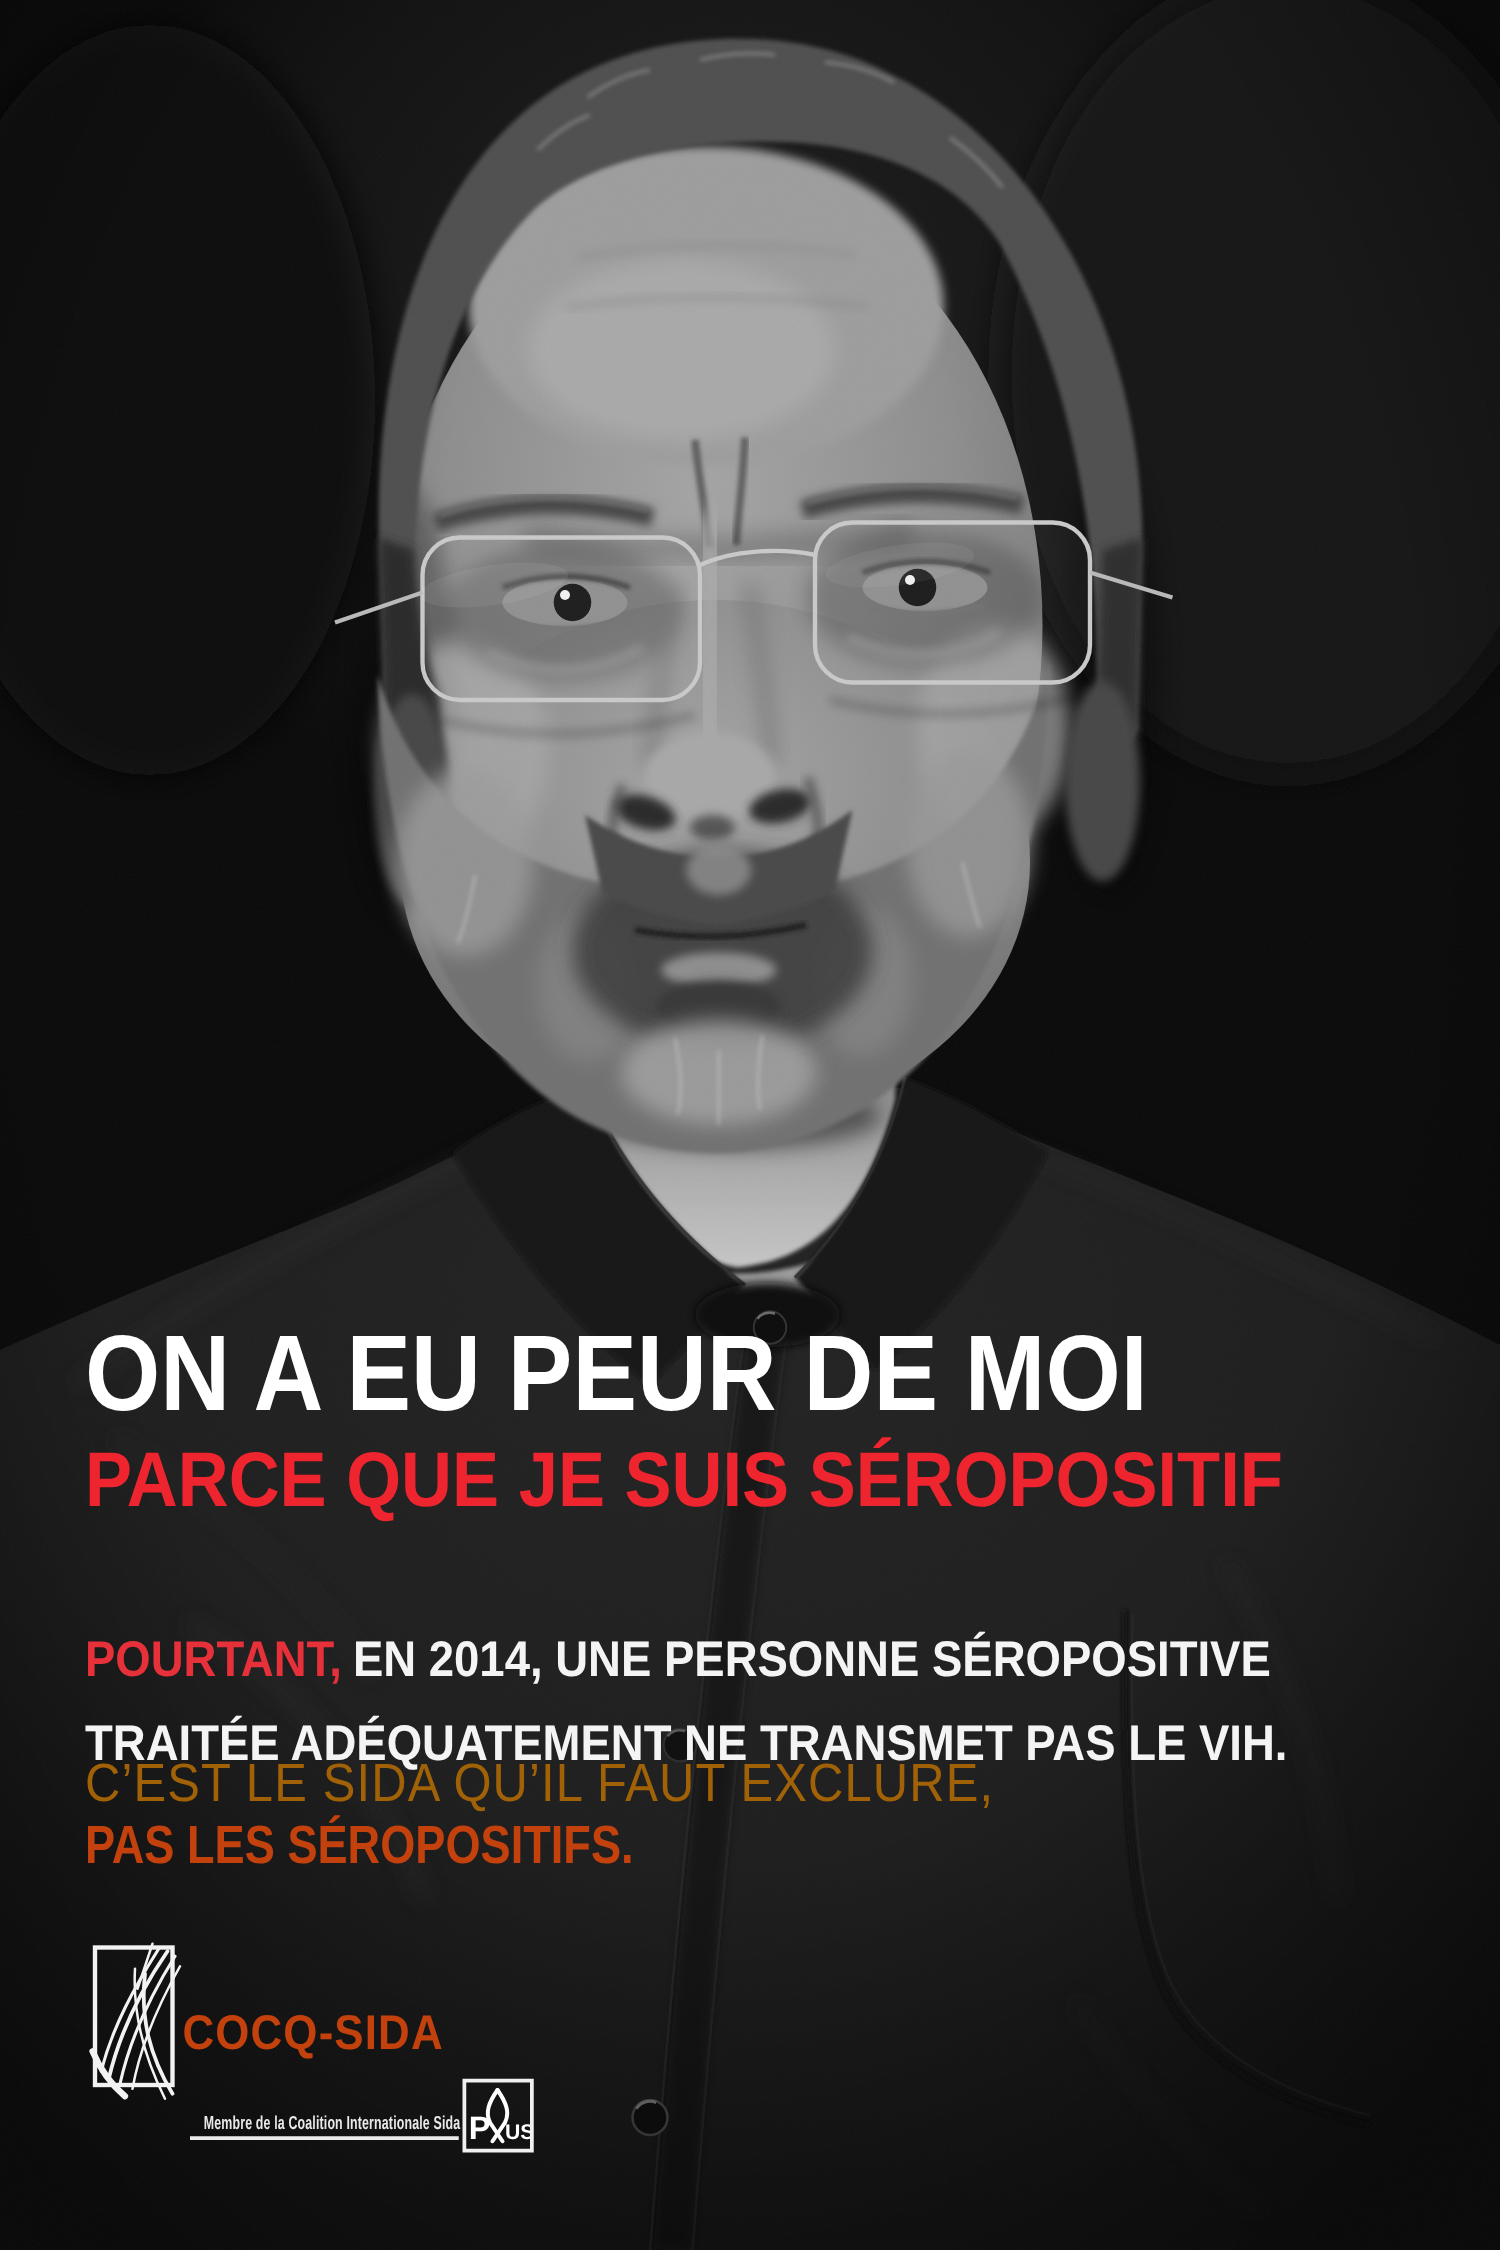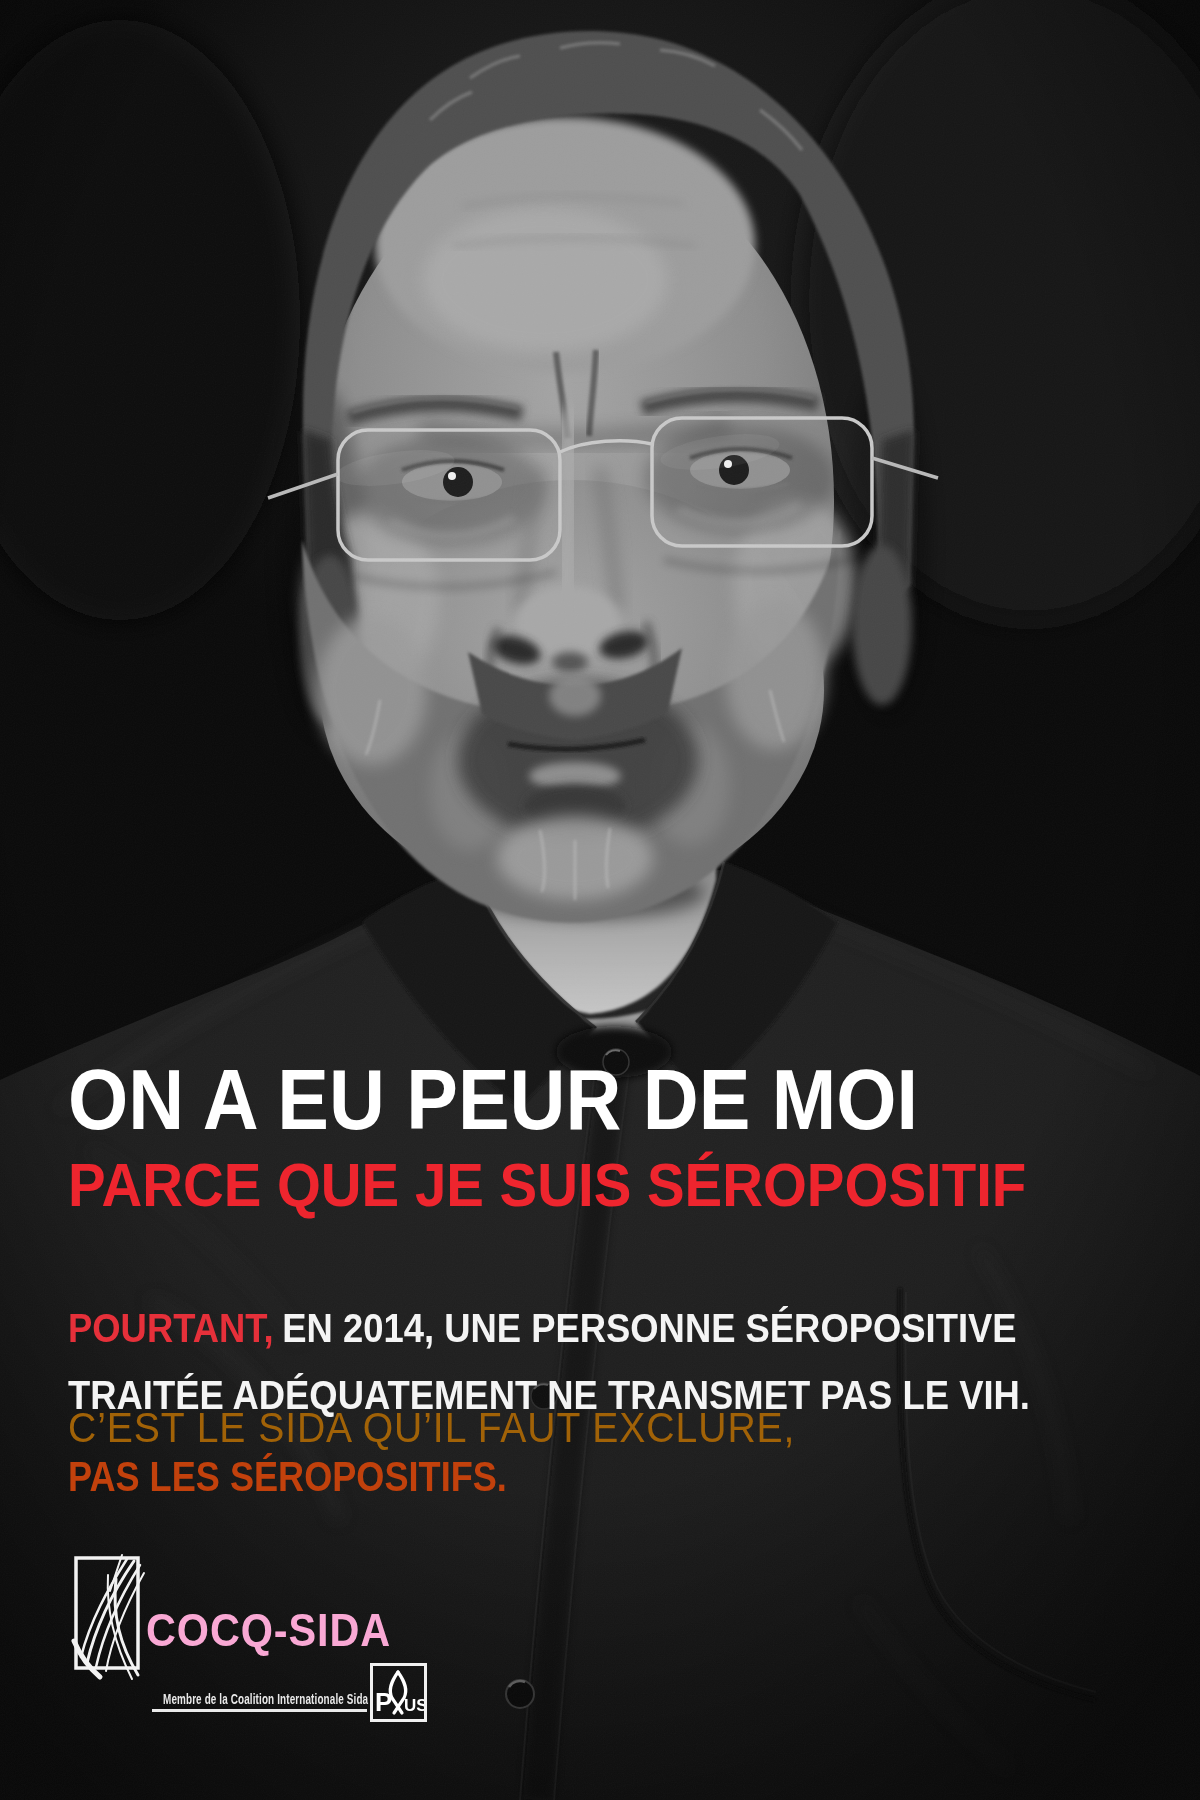--- a/index.html
+++ b/index.html
@@ -17,22 +17,22 @@
   .fact1{top:1308px;font-size:40px;font-weight:700;}
   .fact1 .sx{transform:scaleX(.91);}
   .fact2{top:1375px;font-size:40px;font-weight:700;}
   .fact2 .sx{transform:scaleX(.91);}
   .fact-red{color:#e6303a;}
   .fact-white{color:#f4f4f4;margin-left:.24em;}
   .slogan1{top:1406px;font-size:43px;font-weight:400;color:#a16207;letter-spacing:1px;}
   .slogan1 .sx{transform:scaleX(.91);}
   .slogan2{top:1455px;font-size:43px;font-weight:700;color:#c2410c;}
   .slogan2 .sx{transform:scaleX(.84);}
-  .orgname{position:absolute;left:146px;top:1607px;font-size:46px;font-weight:700;
-    color:#f9a8d4;letter-spacing:1px;line-height:1;white-space:nowrap;}
+  .orgname{position:absolute;left:146px;top:1607px;font-size:39px;font-weight:700;
+    color:#c2410c;letter-spacing:1px;line-height:1;white-space:nowrap;}
   .orgname .sx{transform:scaleX(.90);}
   .membre{position:absolute;left:163px;top:1691px;font-size:15px;font-weight:700;
     color:#e9e9e9;line-height:1;white-space:nowrap;text-align:right;}
   .membre .sx{transform:scaleX(.66);letter-spacing:.2px;}
   .underline{position:absolute;left:152px;top:1709px;width:215px;height:3px;background:#eaeaea;}
   .logo-mark{position:absolute;left:60px;top:1545px;width:120px;height:155px;}
   .plus-box{position:absolute;left:370px;top:1663px;width:57px;height:59px;
     border:3px solid #f0f0f0;box-sizing:border-box;}
   .plus-box svg{position:absolute;left:0;top:0;}
 </style>

